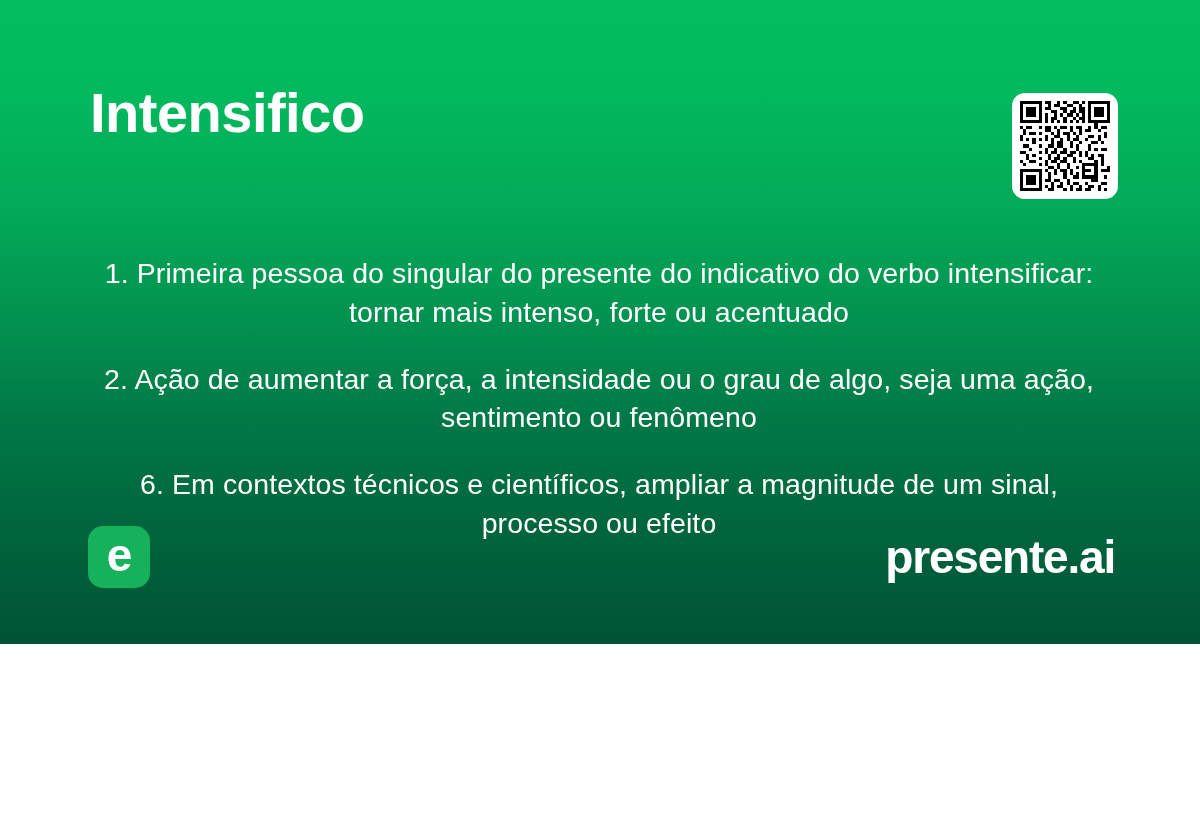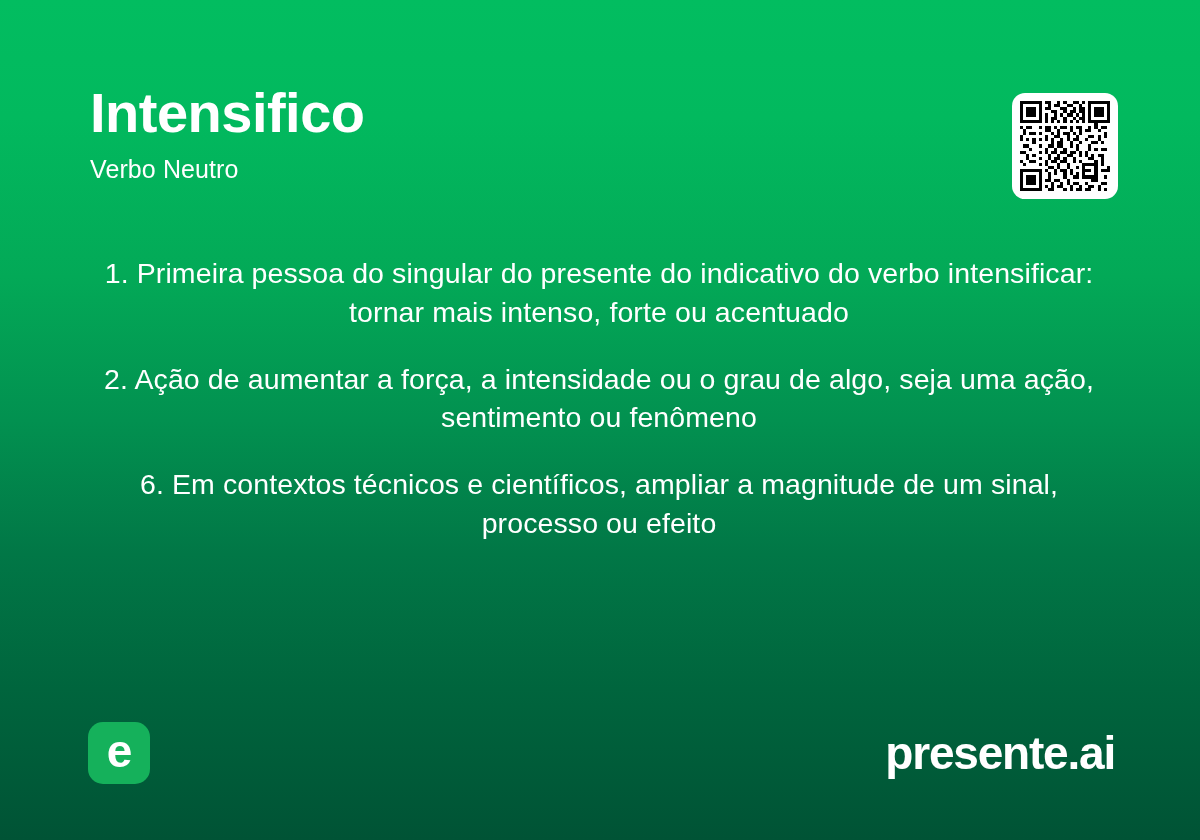--- a/index.html
+++ b/index.html
@@ -11,21 +11,21 @@
     width: 1200px;
     height: 840px;
     overflow: hidden;
     font-family: "Liberation Sans", sans-serif;
     background: #ffffff;
   }
 
   #card {
     position: relative;
     width: 1200px;
-    height: 840px;
+    height: 644px;
     box-sizing: border-box;
     background: linear-gradient(180deg,
         #02bd60 0%,
         #02b95e 14%,
         #03a957 33%,
         #029150 50%,
         #017746 66%,
         #00653d 82%,
         #005335 100%);
     overflow: hidden;
@@ -138,21 +138,20 @@
     white-space: nowrap;
   }
 </style>
 </head>
 <body>
 
 <div id="card">
 
   <div id="header">
     <h1 id="word-title">Intensifico</h1>
-    <div id="word-subtitle">Verbo Neutro</div>
   </div>
 
   <div id="qr-wrap">
     <svg viewBox="0 0 29 29" shape-rendering="crispEdges" aria-hidden="true">
       <rect width="29" height="29" fill="#ffffff"></rect>
       <g fill="#000000">
 
         <rect x="0" y="0" width="7" height="1"></rect>
           <rect x="0" y="6" width="7" height="1"></rect>
         <rect x="0" y="0" width="1" height="7"></rect>

